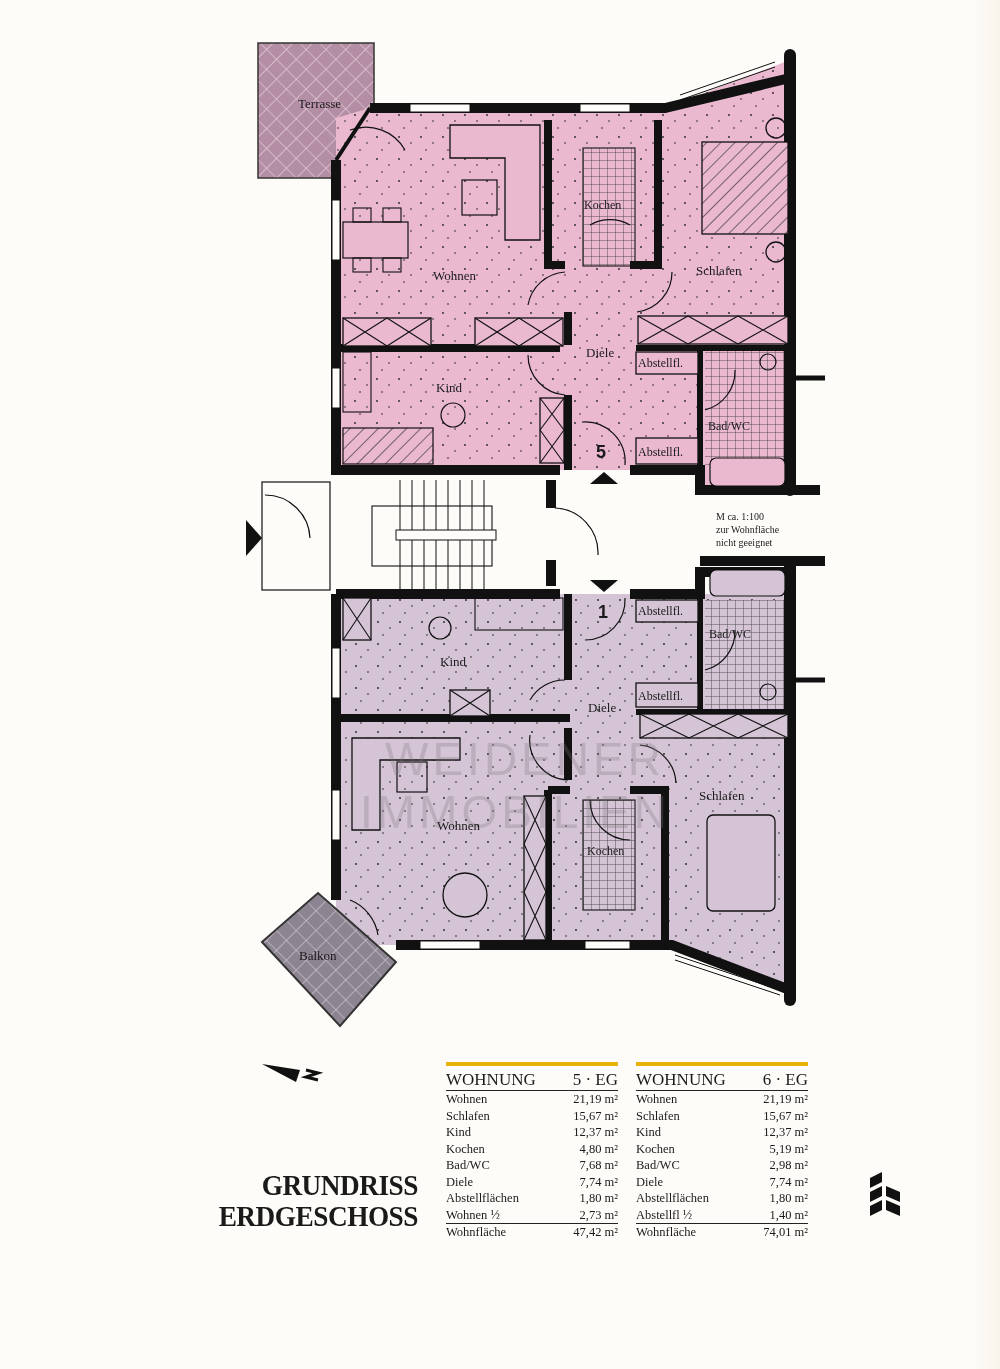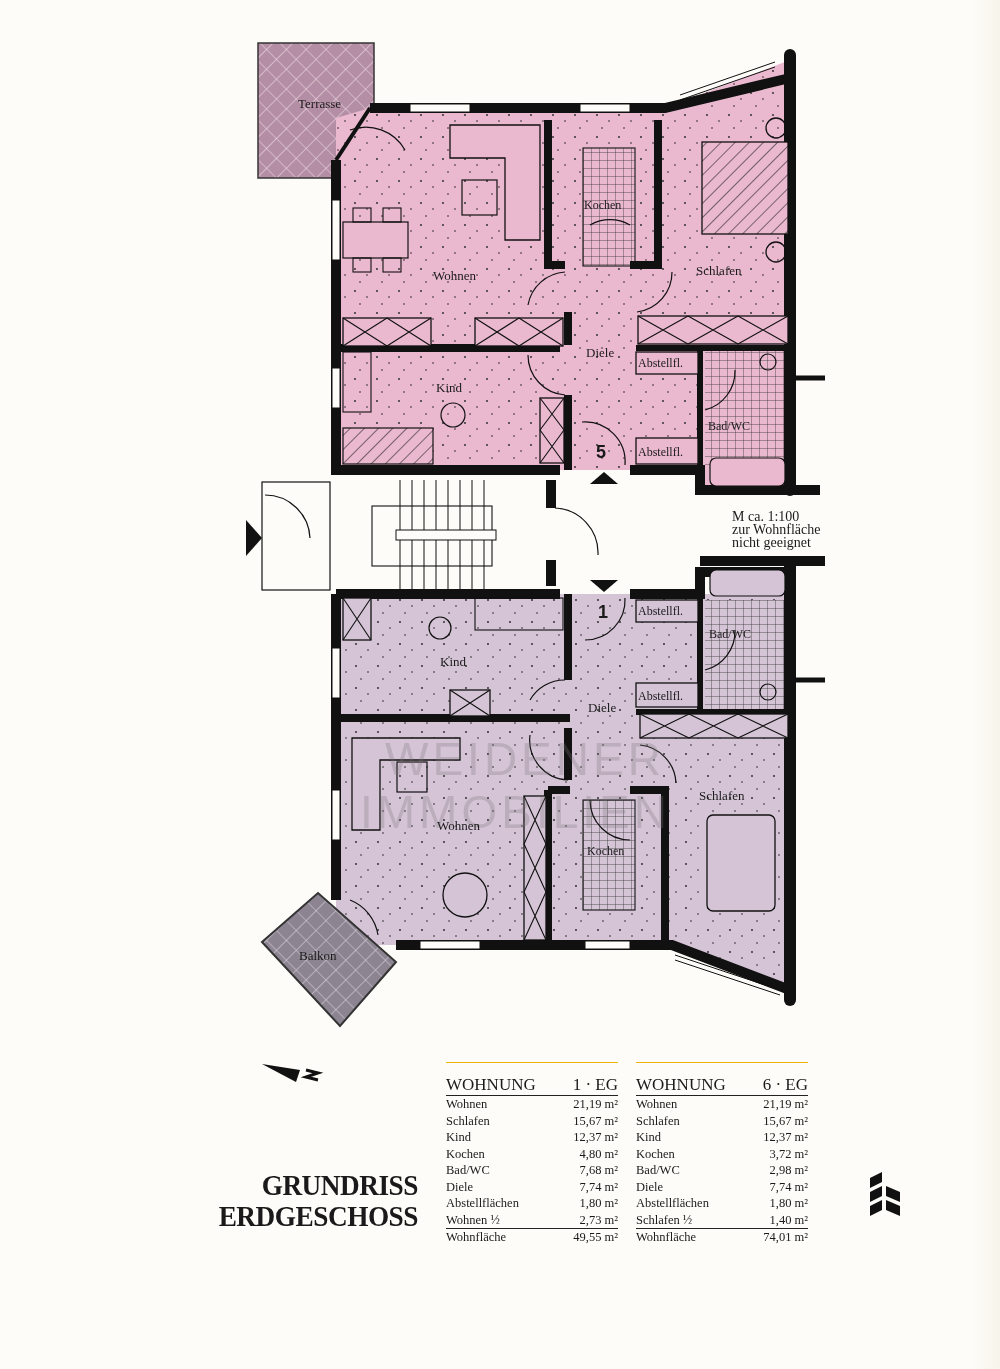--- a/index.html
+++ b/index.html
@@ -3,24 +3,24 @@
 <meta charset="utf-8">
 <style>
   html, body { margin:0; padding:0; }
   body { width:1000px; height:1369px; background:#fdfcf8; position:relative; overflow:hidden; font-family:"Liberation Serif","DejaVu Serif",serif; color:#1a1a1a; }
   .page-edge { position:absolute; right:0; top:0; width:28px; height:1369px; background:linear-gradient(to right,#fdfcf8,#f7f4ea); }
   svg.plan { position:absolute; left:0; top:0; width:1000px; height:1369px; }
   .room-label { font-family:"Liberation Serif","DejaVu Serif",serif; font-size:13px; fill:#1a1a1a; }
   .small-label { font-family:"Liberation Serif","DejaVu Serif",serif; font-size:12px; fill:#1a1a1a; }
   .unit-num { font-family:"Liberation Sans","DejaVu Sans",sans-serif; font-weight:bold; font-size:18px; fill:#1a1a1a; }
   .watermark { font-family:"Liberation Sans","DejaVu Sans",sans-serif; font-size:46px; fill:#7a7478; fill-opacity:0.28; letter-spacing:4px; }
-  .scale-note { position:absolute; left:732px; top:510px; font-size:14px; line-height:13px; }
+  .scale-note { position:absolute; left:716px; top:510px; font-size:10px; line-height:13px; }
   .title { position:absolute; left:168px; top:1170px; width:250px; text-align:right; font-family:"Liberation Serif","DejaVu Serif",serif; font-weight:bold; font-size:29px; line-height:31px; letter-spacing:-0.5px; transform:scaleX(0.94); transform-origin:right; }
   .area-table { position:absolute; top:1062px; width:172px; font-size:12.5px; }
-  .area-table .head { display:flex; justify-content:space-between; font-size:17px; border-bottom:1.5px solid #222; line-height:20px; padding-top:12px; border-top:1px solid #eab308; }
+  .area-table .head { display:flex; justify-content:space-between; font-size:17px; border-bottom:1.5px solid #222; line-height:20px; padding-top:4px; border-top:4px solid #eab308; }
   .area-table .row { display:flex; justify-content:space-between; line-height:16.5px; }
   .area-table .row.last-item { border-bottom:1.2px solid #222; }
   .area-table .row.total { }
   .logo { position:absolute; left:868px; top:1168px; width:40px; height:55px; }
   .north { position:absolute; left:260px; top:1060px; width:70px; height:28px; }
 </style>
 </head>
 <body>
 
 <div class="page-edge"></div>
@@ -270,21 +270,21 @@
 </svg>
 
 <div class="title">
   <div>GRUNDRISS</div>
   <div>ERDGESCHOSS</div>
 </div>
 
 <div class="area-table" style="left:446px;">
   <div class="head">
     <span>WOHNUNG</span>
-    <span>1 · EG</span>
+    <span>5 · EG</span>
   </div>
   <div class="row">
       <span>Wohnen</span>
       <span>21,19 m²</span>
     </div>
   <div class="row">
       <span>Schlafen</span>
       <span>15,67 m²</span>
     </div>
   <div class="row">
@@ -306,21 +306,21 @@
   <div class="row">
       <span>Abstellflächen</span>
       <span>1,80 m²</span>
     </div>
   <div class="row last-item">
       <span>Wohnen ½</span>
       <span>2,73 m²</span>
     </div>
   <div class="row total">
       <span>Wohnfläche</span>
-      <span>49,55 m²</span>
+      <span>47,42 m²</span>
     </div>
 </div>
 
 <div class="area-table" style="left:636px;">
   <div class="head">
     <span>WOHNUNG</span>
     <span>6 · EG</span>
   </div>
   <div class="row">
       <span>Wohnen</span>
@@ -329,36 +329,36 @@
   <div class="row">
       <span>Schlafen</span>
       <span>15,67 m²</span>
     </div>
   <div class="row">
       <span>Kind</span>
       <span>12,37 m²</span>
     </div>
   <div class="row">
       <span>Kochen</span>
-      <span>3,72 m²</span>
+      <span>5,19 m²</span>
     </div>
   <div class="row">
       <span>Bad/WC</span>
       <span>2,98 m²</span>
     </div>
   <div class="row">
       <span>Diele</span>
       <span>7,74 m²</span>
     </div>
   <div class="row">
       <span>Abstellflächen</span>
       <span>1,80 m²</span>
     </div>
   <div class="row last-item">
-      <span>Schlafen ½</span>
+      <span>Abstellfl ½</span>
       <span>1,40 m²</span>
     </div>
   <div class="row total">
       <span>Wohnfläche</span>
       <span>74,01 m²</span>
     </div>
 </div>
 
 <svg class="logo" viewBox="0 0 40 55">
   <polygon points="2,10 14,4 14,14 2,20" fill="#111"></polygon>

